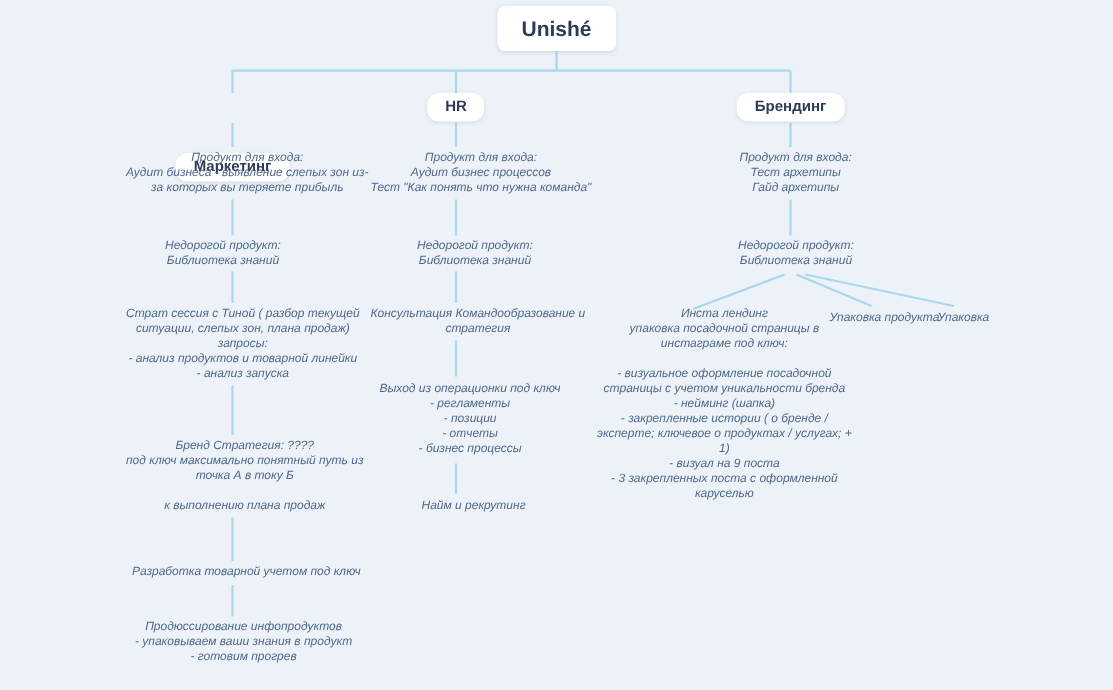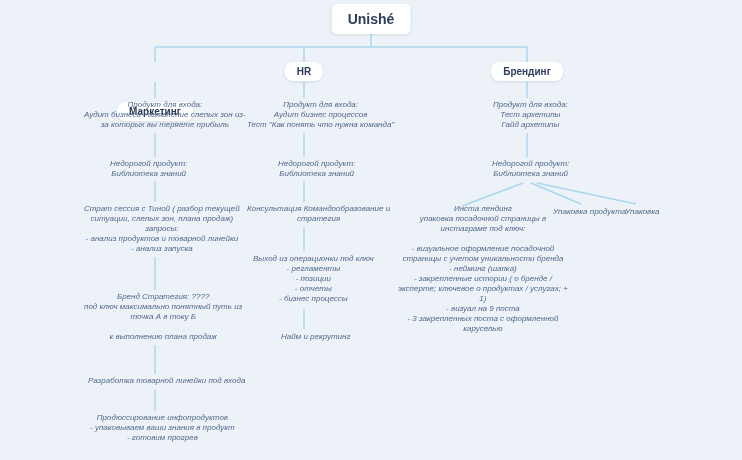--- a/index.html
+++ b/index.html
@@ -77,21 +77,21 @@
   <div class="tb" style="left:84px;top:204px">Страт сессия с Тиной ( разбор текущей
 ситуации, слепых зон, плана продаж)
 запросы:
 - анализ продуктов и товарной линейки
 - анализ запуска</div>
   <div class="tb" style="left:84px;top:292px">Бренд Стратегия: ????
 под ключ максимально понятный путь из
 точка А в току Б
 
 к выполнению плана продаж</div>
-  <div class="tb" style="left:88px;top:376px">Разработка товарной линейки под входа</div>
+  <div class="tb" style="left:88px;top:376px">Разработка товарной учетом под ключ</div>
   <div class="tb" style="left:90px;top:413px">Продюссирование инфопродуктов
 - упаковываем ваши знания в продукт
 - готовим прогрев</div>
 
   <div class="tb" style="left:247px;top:100px">Продукт для входа:
 Аудит бизнес процессов
 Тест "Как понять что нужна команда"</div>
   <div class="tb" style="left:278px;top:159px">Недорогой продукт:
 Библиотека знаний</div>
   <div class="tb" style="left:253px;top:254px">Выход из операционки под ключ

